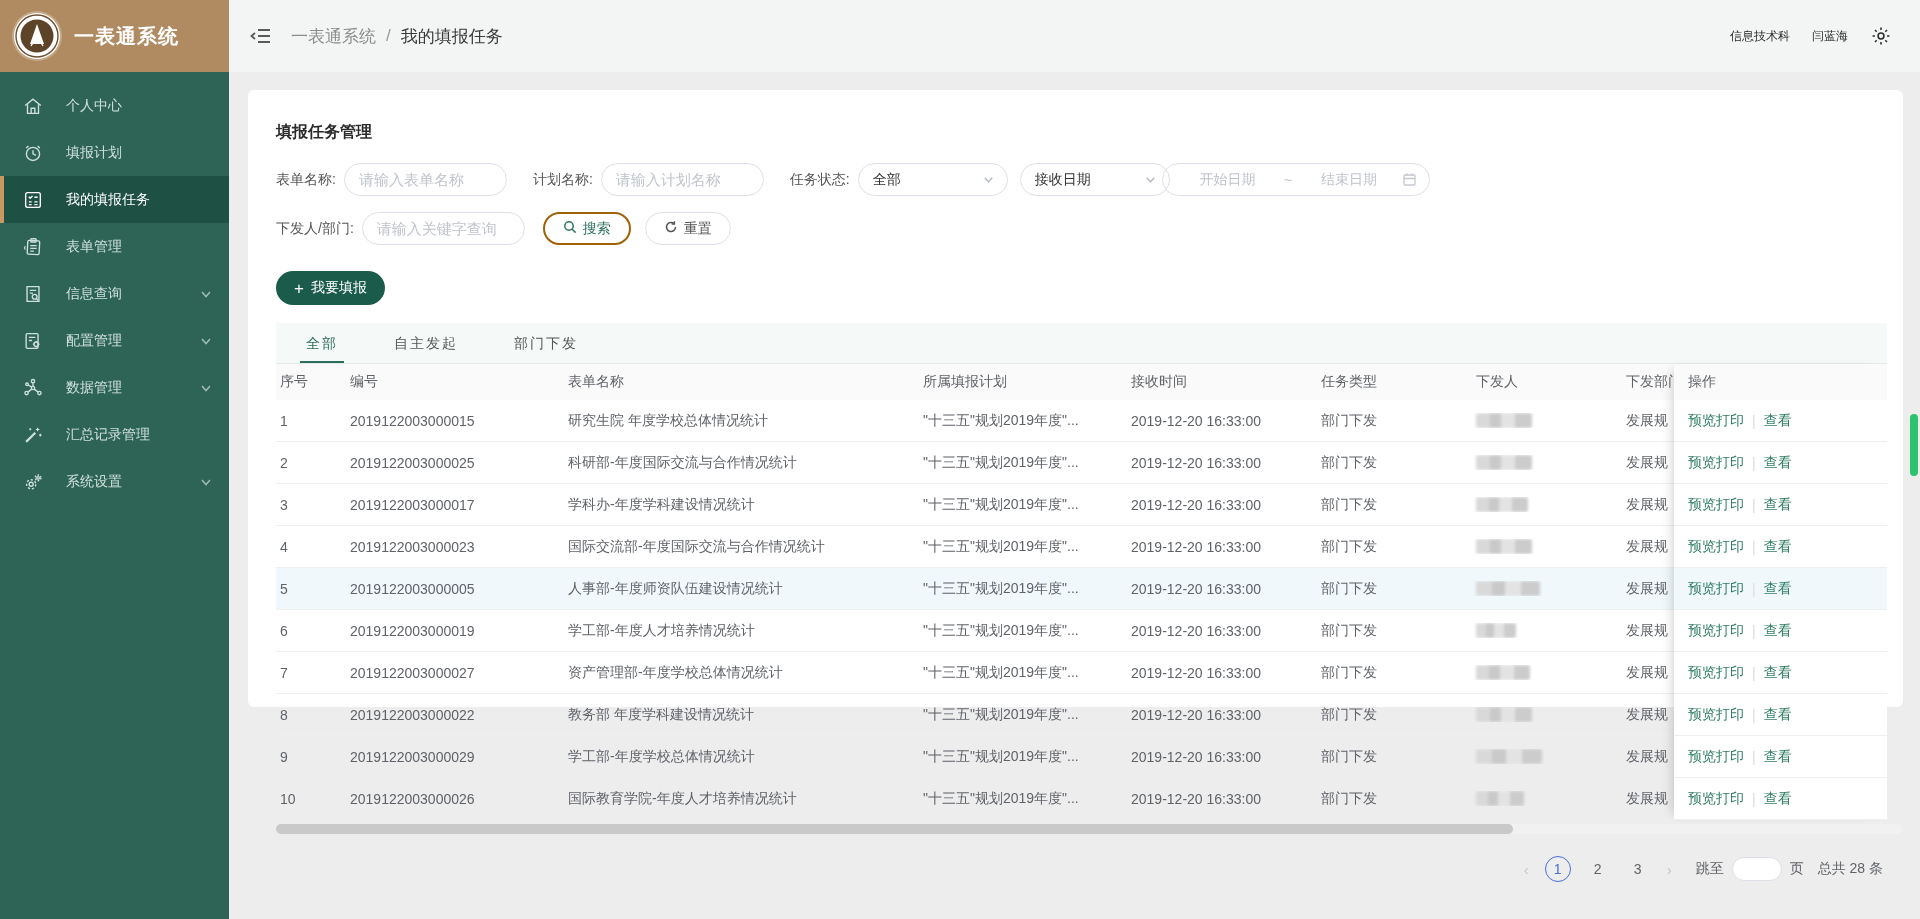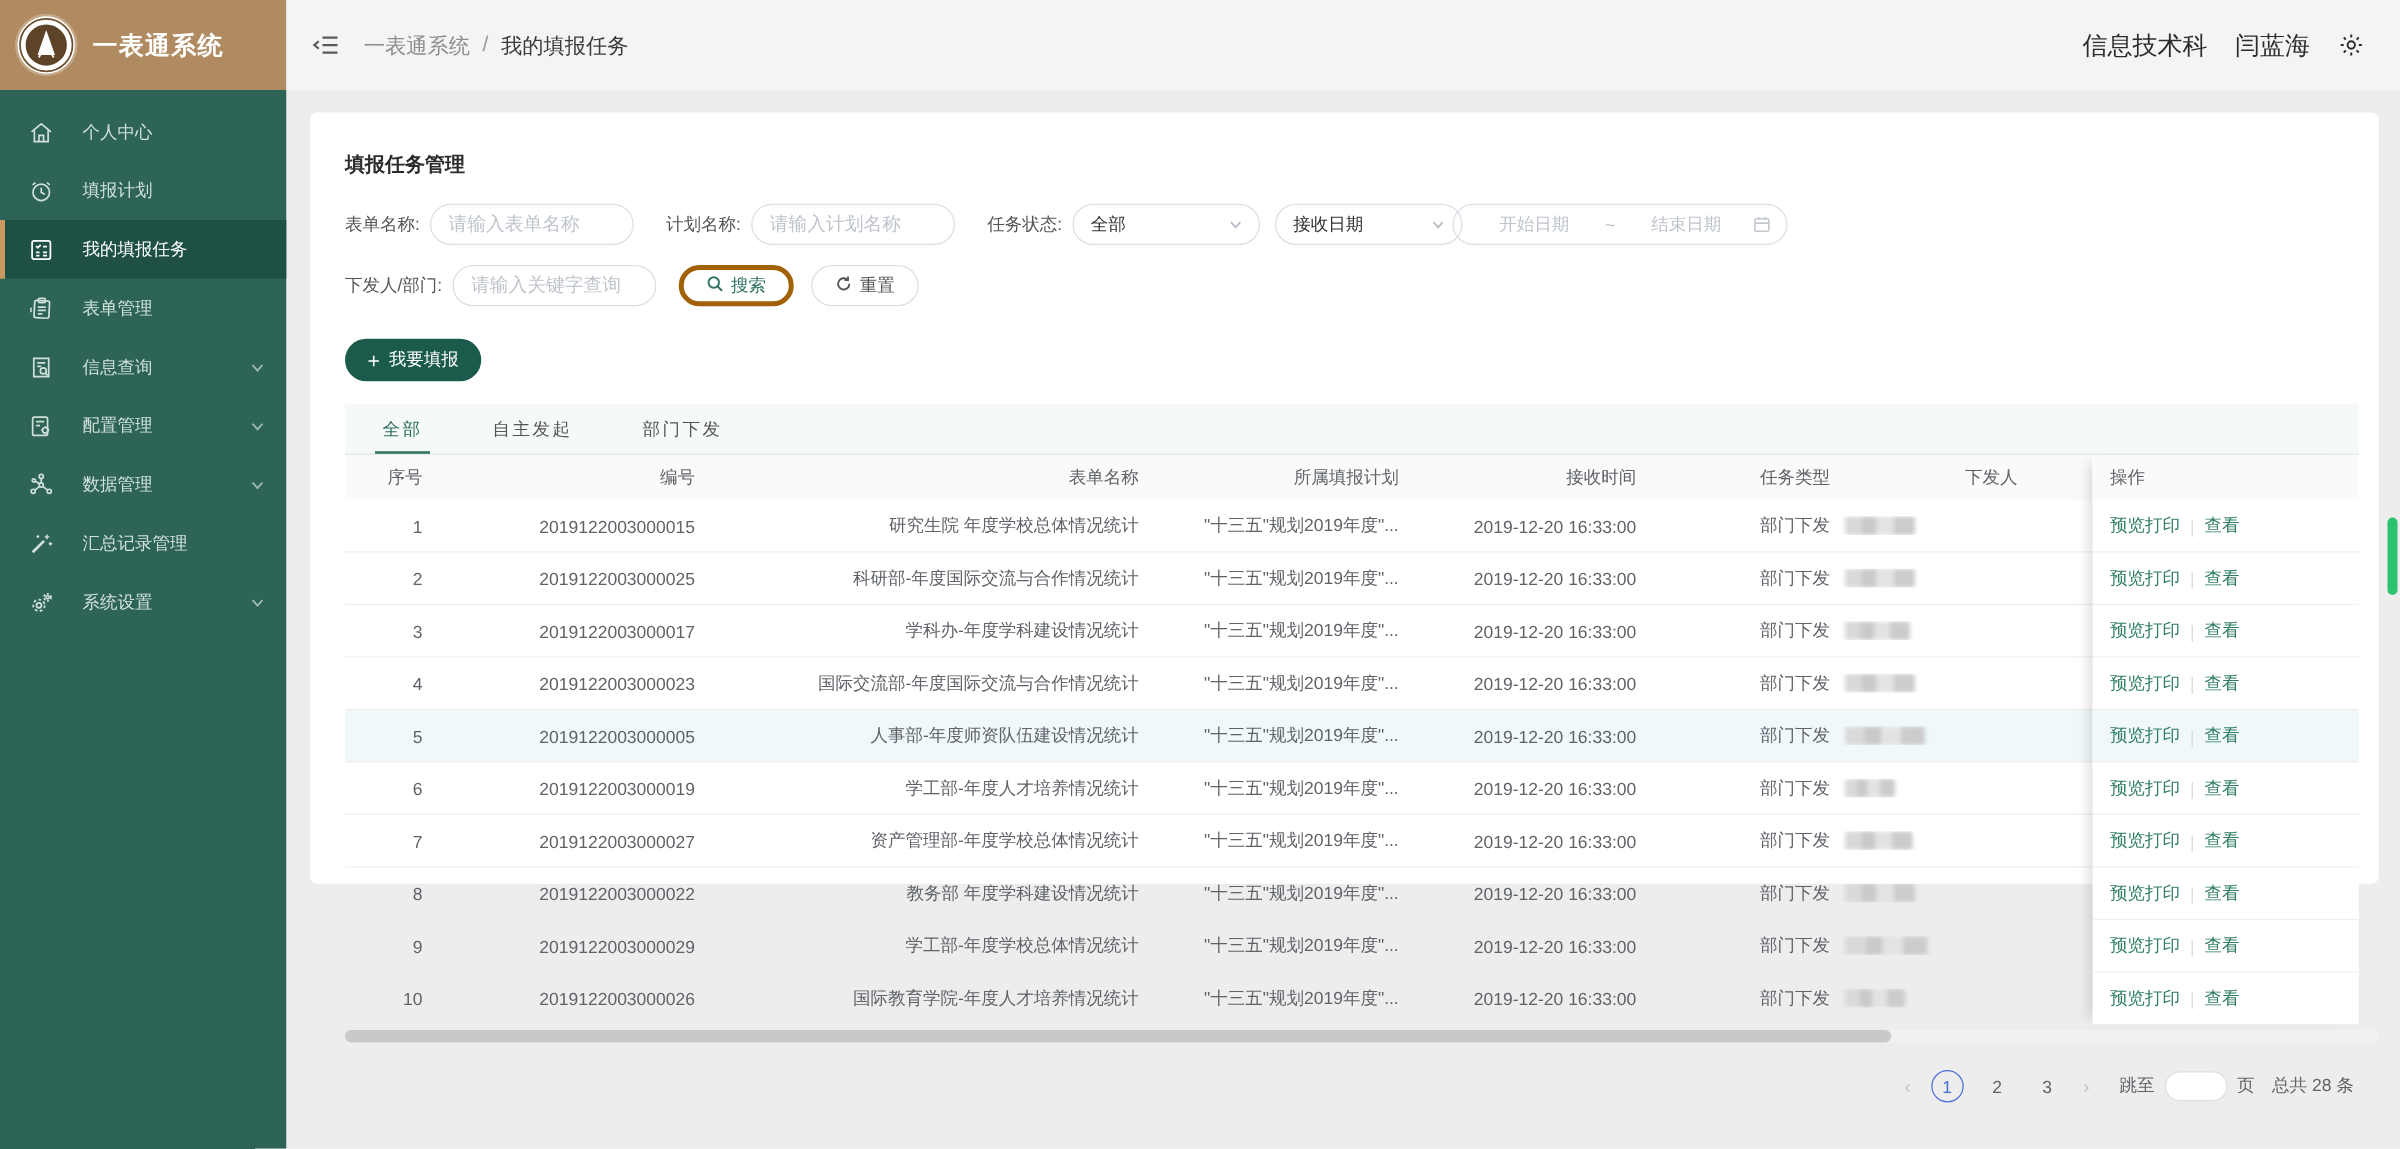--- a/index.html
+++ b/index.html
@@ -28,21 +28,21 @@
 
   
   .main { flex:1; display:flex; flex-direction:column; min-width:0; }
   .topbar { height:72px; background:#f3f4f4; display:flex; align-items:center; padding:0 28px 0 20px; }
   .collapse-btn { width:24px; height:24px; color:#5a5a5a; cursor:pointer; margin-right:18px; }
   .collapse-btn svg { width:24px; height:24px; }
   .breadcrumb { display:flex; align-items:center; gap:10px; font-size:17px; }
   .breadcrumb .crumb-root { color:#8d8d8d; }
   .breadcrumb .crumb-sep { color:#9a9a9a; }
   .breadcrumb .crumb-current { color:#3a3a3a; }
-  .topbar-right { margin-left:auto; display:flex; align-items:center; gap:22px; font-size:20px; color:#2b2b2b; }
+  .topbar-right { margin-left:auto; display:flex; align-items:center; gap:22px; font-size:12px; color:#2b2b2b; }
   .gear-btn { width:22px; height:22px; color:#2b2b2b; cursor:pointer; }
   .gear-btn svg { width:22px; height:22px; }
 
   .content { flex:1; padding:18px 17px 18px 19px; }
   .card { background:#fff; border-radius:6px; height:617px; padding:20px 16px 0 28px; position:relative; }
 
   .page-title { font-size:16px; font-weight:bold; color:#2b2b2b; padding:12px 0 20px 0; }
 
   
   .filter-row { display:flex; align-items:center; margin-bottom:16px; }
@@ -58,37 +58,37 @@
   .f-select .sel-chevron { color:#b8bec6; width:13px; height:13px; }
   .gap { width:26px; } .gap-sm { width:12px; }
   .date-range { height:33px; width:268px; border:1px solid #dcdfe6; border-radius:17px; display:flex;
     align-items:center; padding:0 12px; color:#bfc4cc; }
   .date-range .dr-part { flex:1; text-align:center; }
   .date-range .dr-sep { color:#bfc4cc; padding:0 4px; }
   .cal-icon { width:15px; height:15px; color:#c3c8cf; }
 
   .btn-pill { height:33px; border-radius:17px; display:inline-flex; align-items:center; gap:6px;
     padding:0 18px; cursor:pointer; background:#fff; font-size:14px; }
-  .btn-search { border:4px solid #a16207; color:#2f7261; margin-left:18px; }
+  .btn-search { border:2px solid #a16207; color:#2f7261; margin-left:18px; }
   .btn-reset { border:1px solid #dcdfe6; color:#555; margin-left:14px; }
   .btn-pill svg { width:14px; height:14px; }
 
   .btn-fill { height:34px; border:none; border-radius:17px; background:#1b5b4b; color:#fff;
     display:inline-flex; align-items:center; gap:7px; padding:0 18px; font-size:14px; cursor:pointer; margin:10px 0 18px 0; }
   .btn-fill .plus { font-size:17px; line-height:1; }
 
   
   .tabs { display:flex; background:#f5f9f7; border-bottom:1px solid #e7e7e7; padding-left:28px; gap:52px; }
   .tab { padding:12px 2px 10px 2px; color:#555; cursor:pointer; position:relative; letter-spacing:2px; }
   .tab.active { color:#2c6e5e; }
   .tab.active::after { content:""; position:absolute; left:-4px; right:-4px; bottom:0; height:2px; background:#2c6e5e; }
 
   
   .table-wrap { position:relative; }
-  .t-scroll { overflow:hidden; width:1414px;text-align:right; }
+  .t-scroll { overflow:hidden; width:1414px; }
   .t-inner { width:1476px; }
   .t-row { display:grid; grid-template-columns:70px 218px 355px 208px 190px 155px 150px 130px; align-items:center; }
   .t-head { height:36px; background:#fafafa; color:#5f6368; }
   .t-head .t-cell { font-size:14px; }
   .t-cell { padding:0 8px 0 4px; white-space:nowrap; overflow:hidden; }
   .t-body .t-row { height:42px; border-bottom:1px solid #efefef; color:#5f6368; }
   .t-body .t-row.highlight { background:#f0f8fc; }
   .blur-block { height:15px; border-radius:2px; filter:blur(1.6px);
     background:linear-gradient(90deg,#d9d9d9 0 25%,#c9c9c9 25% 45%,#e3e3e3 45% 70%,#cccccc 70% 100%); }
 

